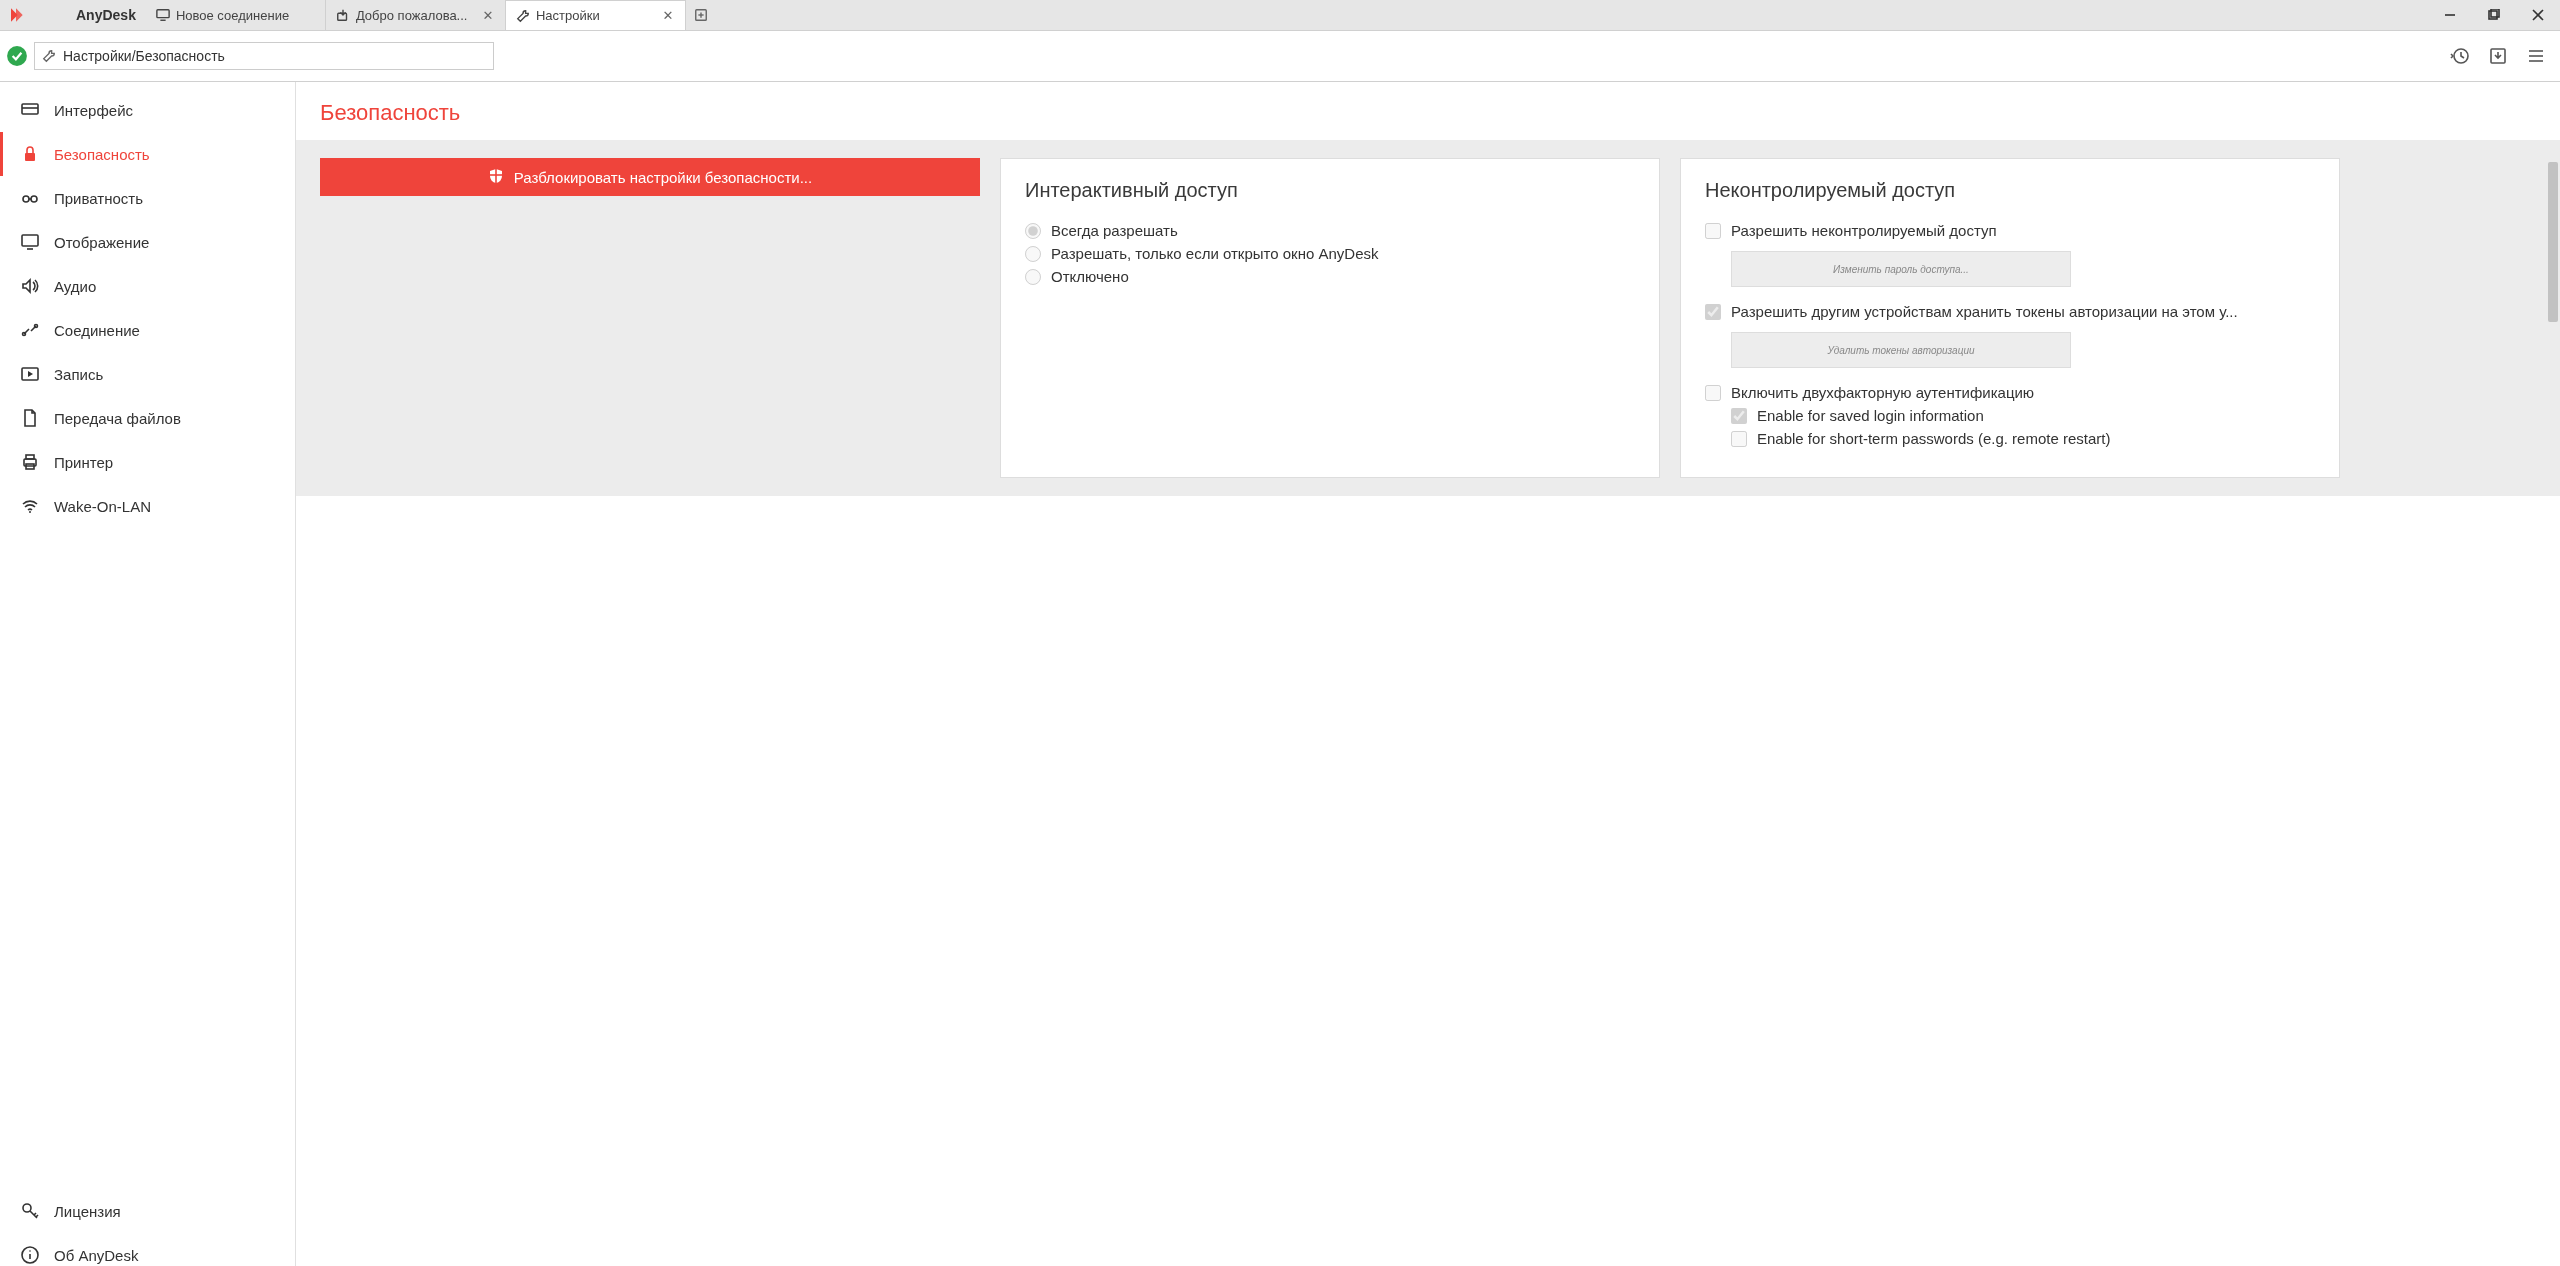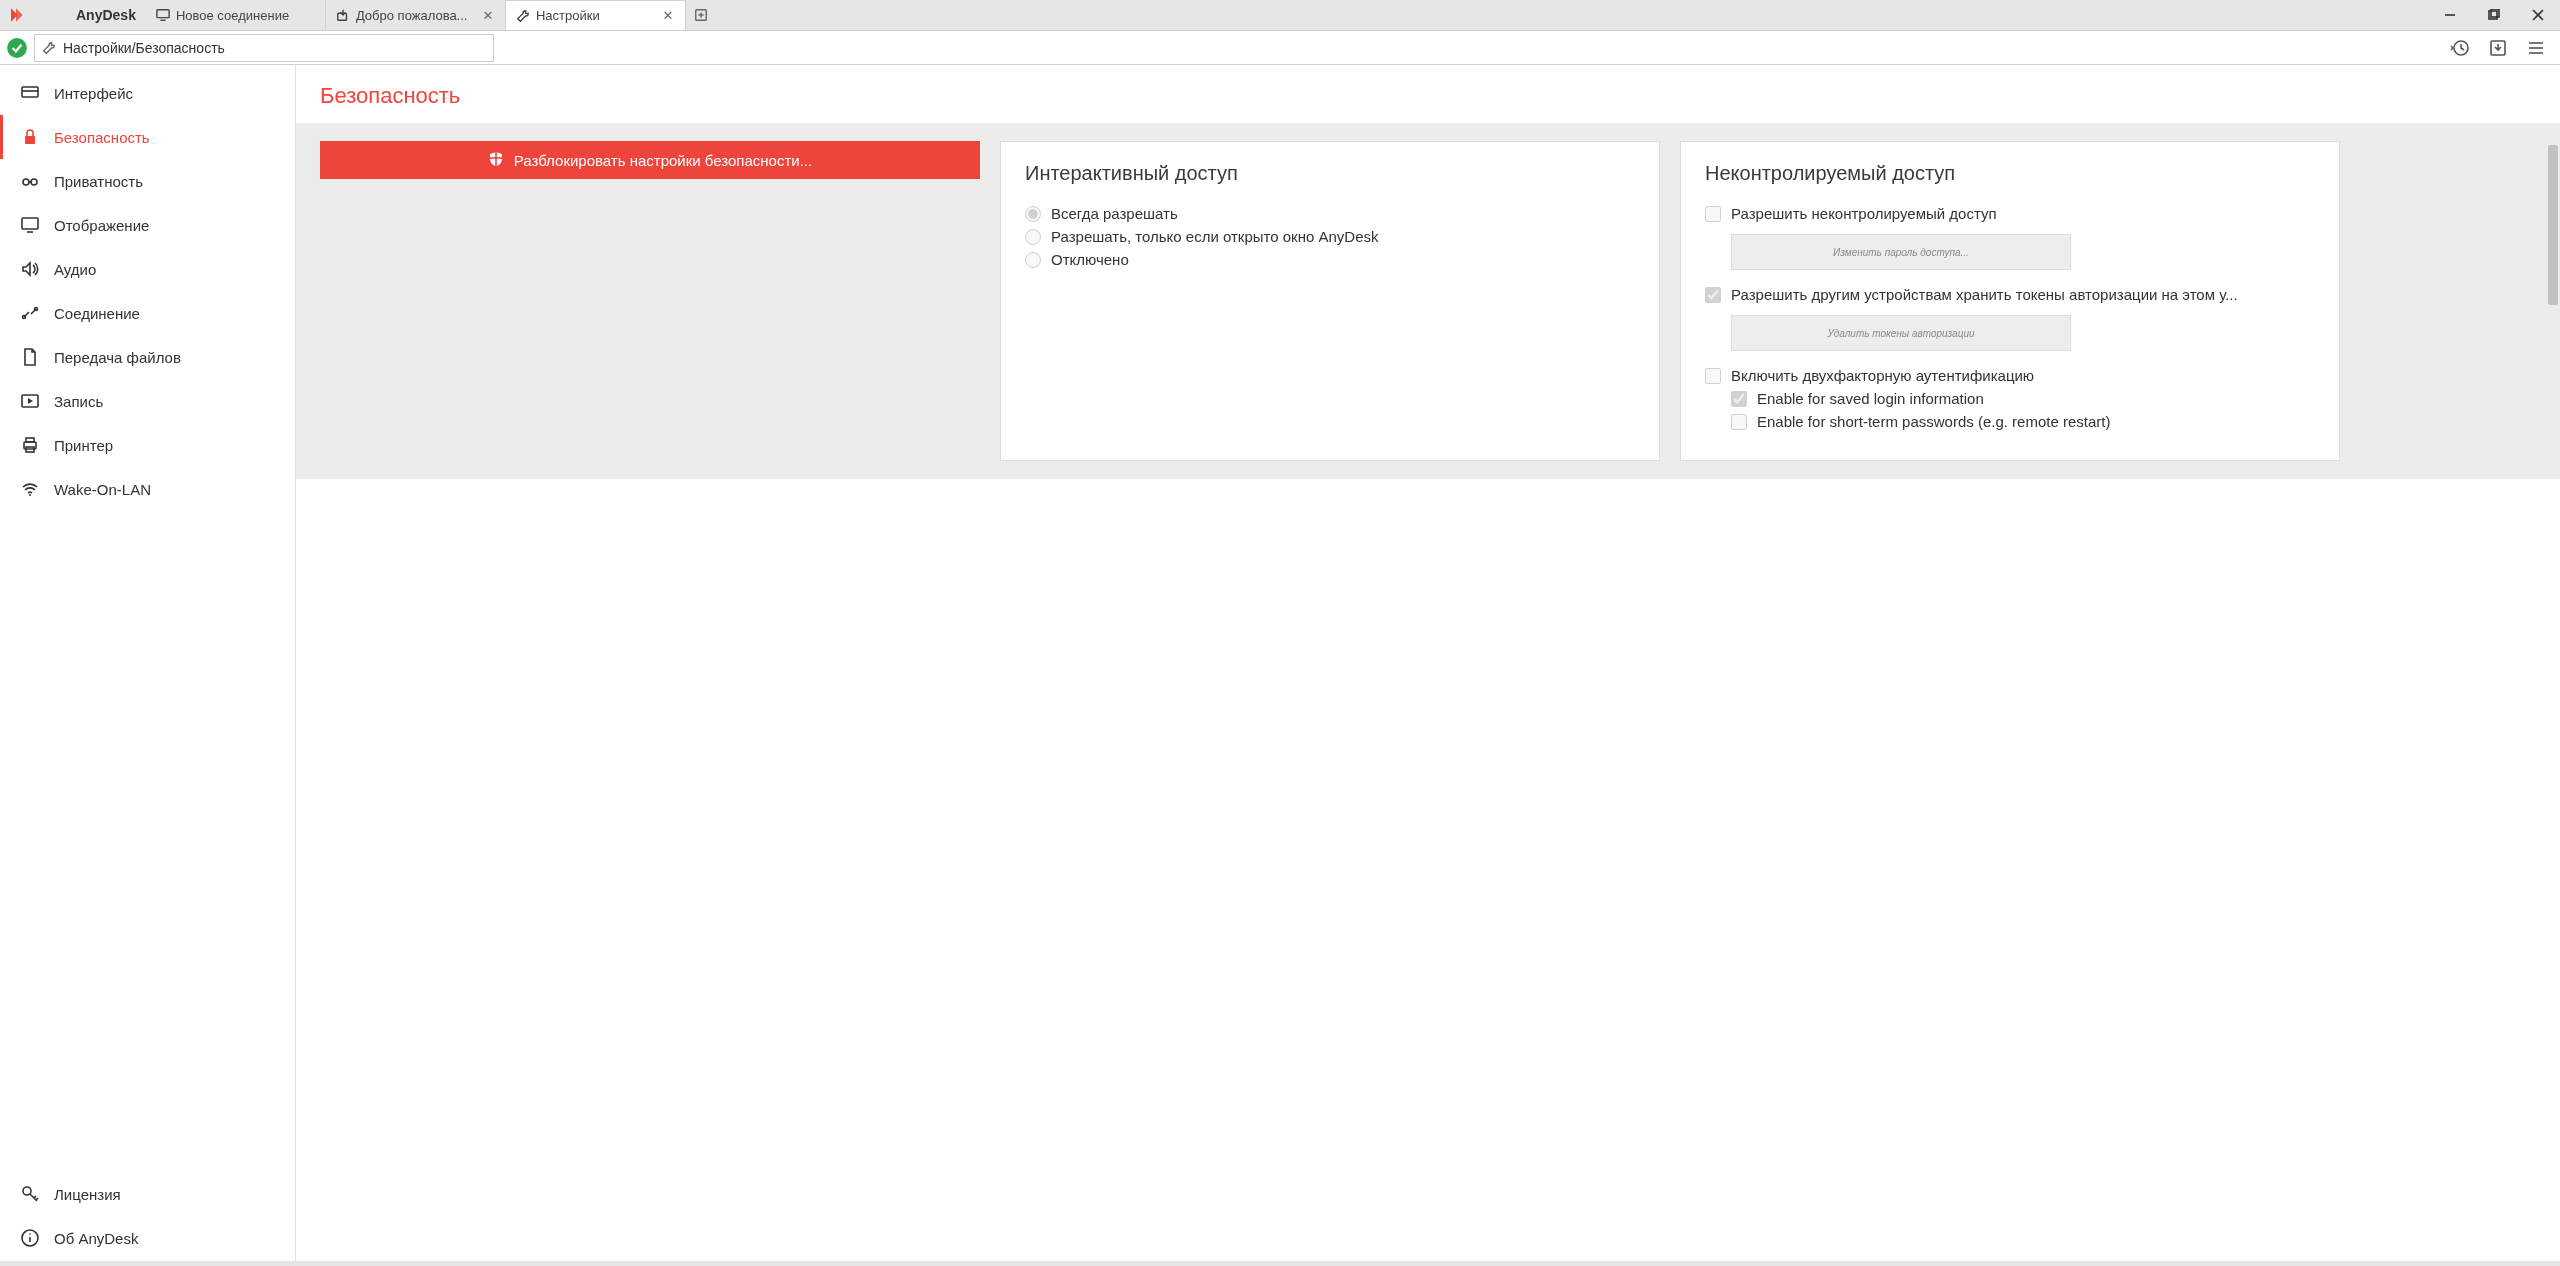--- a/index.html
+++ b/index.html
@@ -15,21 +15,21 @@
   .tab.active { background: #fff; border-top: 1px solid #d0d0d0; }
   .tab-icon svg { width: 14px; height: 14px; display: block; }
   .tab-label { flex: 1; white-space: nowrap; overflow: hidden; text-overflow: ellipsis; }
   .tab-close { width: 14px; height: 14px; display: flex; align-items: center; justify-content: center; font-size: 13px; color: #666; }
   .new-tab-btn { width: 30px; display: flex; align-items: center; justify-content: center; font-size: 14px; color: #666; }
   .win-controls { margin-left: auto; display: flex; }
   .win-btn { width: 44px; display: flex; align-items: center; justify-content: center; color: #333; }
   .win-btn svg { width: 12px; height: 12px; }
 
   
-  .toolbar { height: 35px; background: #fff; border-top: 1px solid #d0d0d0; border-bottom: 1px solid #d0d0d0; display: flex; align-items: center; padding: 0 6px; gap: 6px; }
+  .toolbar { height: 52px; background: #fff; border-top: 1px solid #d0d0d0; border-bottom: 1px solid #d0d0d0; display: flex; align-items: center; padding: 0 6px; gap: 6px; }
   .status-icon { width: 22px; height: 22px; display:flex; align-items:center; justify-content:center; }
   .address-wrap { display: flex; align-items: center; background: #fff; border: 1px solid #ccc; height: 28px; width: 460px; }
   .address-icon { width: 28px; display:flex; align-items:center; justify-content:center; color:#666; }
   .address-input { border: none; outline: none; font-size: 14px; flex: 1; color: #333; padding-right: 8px; background: transparent; }
   .toolbar-right { margin-left: auto; display: flex; gap: 18px; padding-right: 8px; }
   .toolbar-right .ticon { width: 20px; height: 20px; color:#555; }
 
   
   .body { display: flex; height: calc(100% - 70px); background: #fff; }
 
@@ -223,34 +223,34 @@
               <path d="M4 14 l5 -5 M11 11 l5 -5"></path>
               <circle cx="4" cy="14" r="1.5"></circle>
               <circle cx="16" cy="6" r="1.5"></circle>
             </svg>
           </span>
         <span>Соединение</span>
       </div>
       <div class="side-item">
         <span class="sicon">
             <svg viewBox="0 0 20 20">
+              <rect x="2" y="4" width="16" height="12" rx="1"></rect>
+              <path d="M8 7 l5 3 l-5 3 z" fill="currentColor" stroke="none"></path>
+            </svg>
+          </span>
+        <span>Запись</span>
+      </div>
+      <div class="side-item">
+        <span class="sicon">
+            <svg viewBox="0 0 20 20">
               <path d="M5 2 h7 l3 3 v13 h-10 z"></path>
               <path d="M12 2 v3 h3"></path>
             </svg>
           </span>
         <span>Передача файлов</span>
-      </div>
-      <div class="side-item">
-        <span class="sicon">
-            <svg viewBox="0 0 20 20">
-              <rect x="2" y="4" width="16" height="12" rx="1"></rect>
-              <path d="M8 7 l5 3 l-5 3 z" fill="currentColor" stroke="none"></path>
-            </svg>
-          </span>
-        <span>Запись</span>
       </div>
       <div class="side-item">
         <span class="sicon">
             <svg viewBox="0 0 20 20">
               <rect x="4" y="7" width="12" height="7" rx="1"></rect>
               <rect x="6" y="3" width="8" height="4"></rect>
               <rect x="6" y="12" width="8" height="5"></rect>
             </svg>
           </span>
         <span>Принтер</span>

